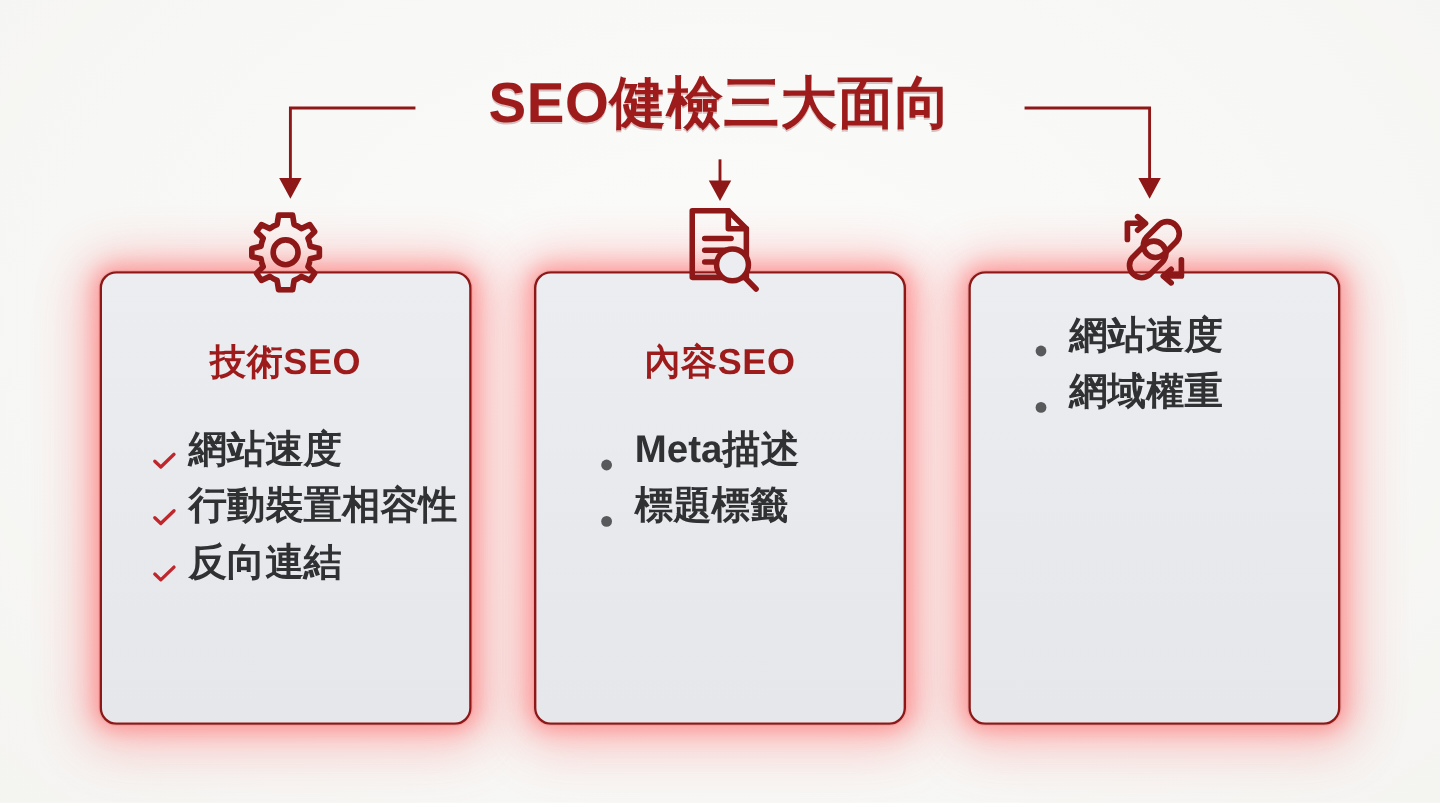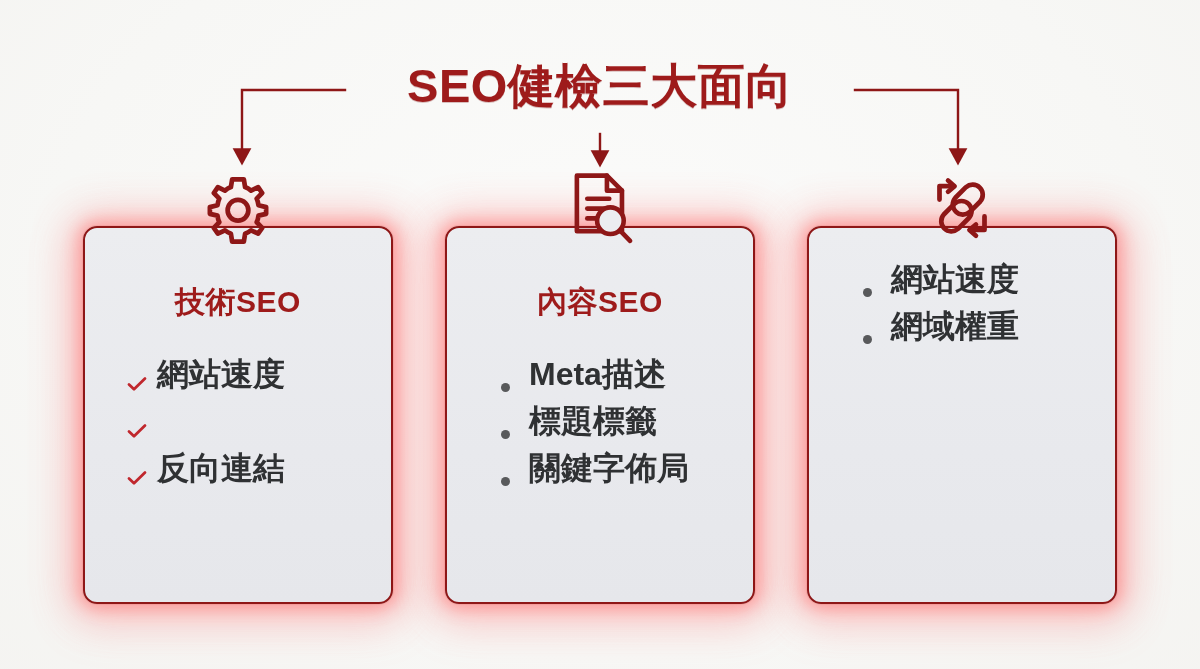--- a/index.html
+++ b/index.html
@@ -140,20 +140,21 @@
           </svg>
         </span>
         <span class="item-label">網站速度</span>
       </li>
       <li class="list-item">
         <span class="bullet-check">
           <svg width="20" height="16" viewBox="0 0 20 16" fill="none" stroke="#C0272D" stroke-width="2.8" stroke-linecap="round" stroke-linejoin="round">
             <path d="M2 8.4 L7 13.2 L18 2.6"></path>
           </svg>
         </span>
+        <span class="item-label">行動裝置相容性</span>
       </li>
       <li class="list-item">
         <span class="bullet-check">
           <svg width="20" height="16" viewBox="0 0 20 16" fill="none" stroke="#C0272D" stroke-width="2.8" stroke-linecap="round" stroke-linejoin="round">
             <path d="M2 8.4 L7 13.2 L18 2.6"></path>
           </svg>
         </span>
         <span class="item-label">反向連結</span>
       </li>
     </ul>
@@ -178,26 +179,20 @@
             <i></i>
           </span>
         <span class="item-label">Meta描述</span>
       </li>
       <li class="list-item">
         <span class="bullet-dot">
             <i></i>
           </span>
         <span class="item-label">標題標籤</span>
       </li>
-      <li class="list-item">
-        <span class="bullet-dot">
-            <i></i>
-          </span>
-        <span class="item-label">關鍵字佈局</span>
-      </li>
     </ul>
   </section>
 
   <section class="card variant-dots">
     <div class="card-icon">
       <svg width="72" height="72" viewBox="0 0 64 64" fill="none" stroke="#8E1717" stroke-width="4.2" stroke-linejoin="round" stroke-linecap="round">
 
         <path d="M35.5 13.5 A9 9 0 0 1 48.2 26.2 L38.8 35.6 A9 9 0 0 1 26.1 22.9 Z"></path>
 
         <path d="M37.9 28.4 A9 9 0 0 1 37.9 41.1 L28.5 50.5 A9 9 0 0 1 15.8 37.8 L25.2 28.4 A9 9 0 0 1 37.9 28.4 Z"></path>

